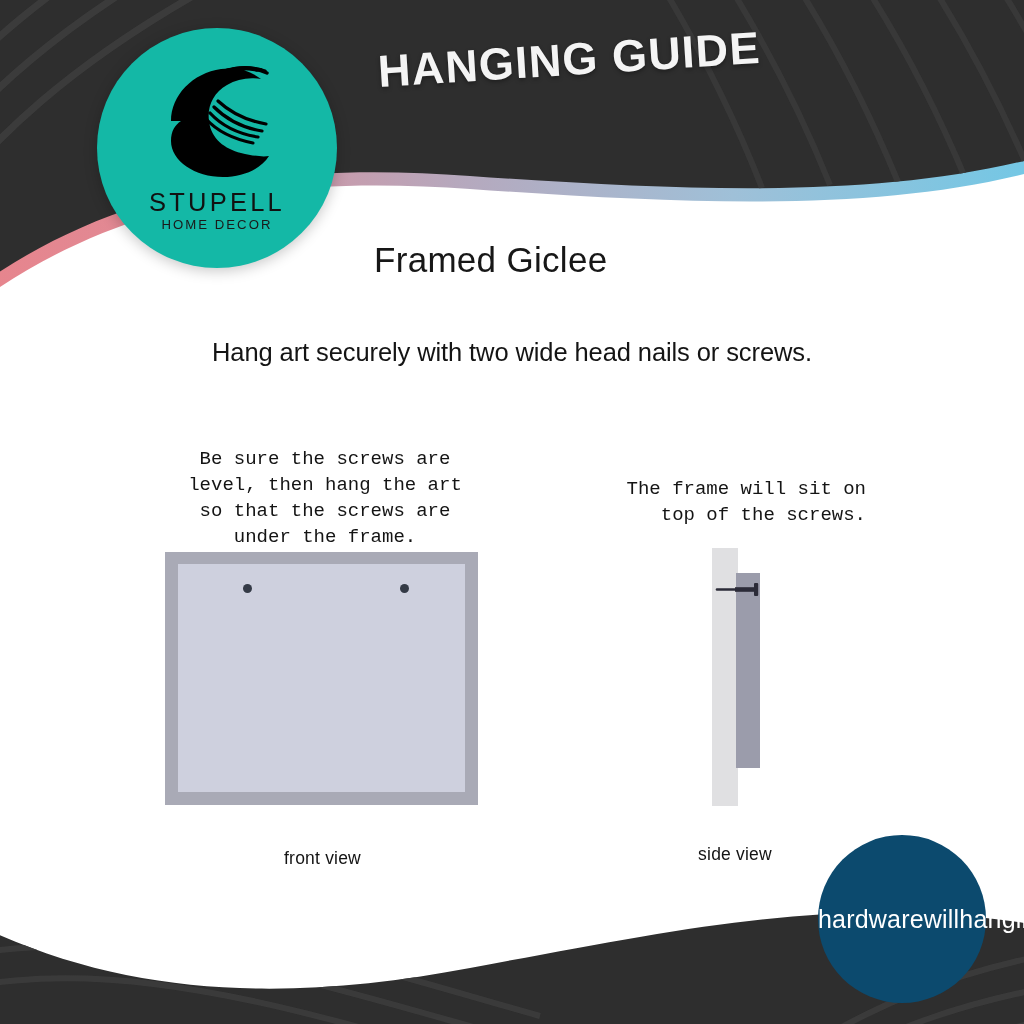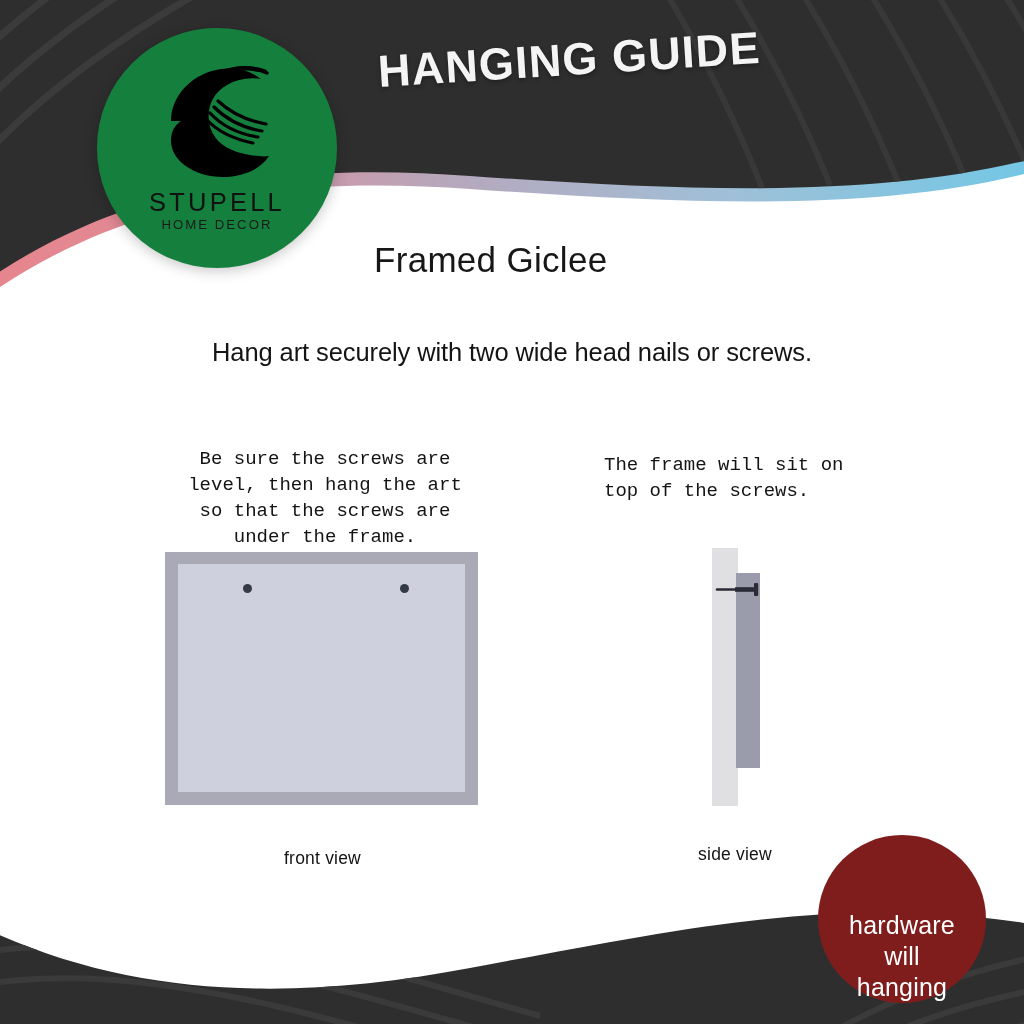--- a/index.html
+++ b/index.html
@@ -11,21 +11,21 @@
     overflow:hidden;
   }
   #page{position:relative;width:1024px;height:1024px;background:#ffffff;overflow:hidden;}
 
   
   .bg-svg{position:absolute;left:0;top:0;width:1024px;height:1024px;pointer-events:none;}
 
   
   #logo-badge{
     position:absolute;left:97px;top:28px;width:240px;height:240px;
-    border-radius:50%;background:#15803d;
+    border-radius:50%;background:#14b8a6;
     box-shadow:0 3px 14px rgba(0,0,0,.22);
     display:flex;flex-direction:column;align-items:center;
   }
   #logo-mark{width:120px;height:125px;margin-top:29px;}
   #logo-word{
     font-size:25.5px;letter-spacing:3.2px;color:#111111;
     margin-top:6px;font-weight:400;
   }
   #logo-sub{
     font-size:13.2px;letter-spacing:2.0px;color:#1a1a1a;
@@ -56,21 +56,21 @@
     letter-spacing:-.1px;
   }
 
   
   .caption{
     position:absolute;font-size:19px;line-height:26px;color:#141414;
     font-weight:400;
     font-family:Liberation Mono, monospace;
   }
   #caption-front{left:180px;top:446px;width:290px;text-align:center;}
-  #caption-side{left:604px;top:452px;width:262px;text-align:left;}
+  #caption-side{left:604px;top:476px;width:262px;text-align:right;}
 
   
   #front-view{position:absolute;left:165px;top:552px;width:313px;height:253px;}
   #front-frame-outer{
     position:absolute;inset:0;background:#a9aab6;
   }
   #front-frame-inner{
     position:absolute;left:13px;top:12px;right:13px;bottom:13px;
     background:#ced0de;
   }
@@ -97,22 +97,22 @@
   .view-label{
     position:absolute;font-size:17.5px;color:#141414;text-align:center;
     letter-spacing:.2px;
   }
   #label-front{left:175px;top:834px;width:295px;margin-top:14px;}
   #label-side{left:640px;top:844px;width:190px;}
 
   
   #hardware-badge{
     position:absolute;left:818px;top:835px;width:168px;height:168px;
-    border-radius:50%;background:#7f1d1d;
-    display:flex;flex-direction:column;align-items:center;justify-content:flex-end;
+    border-radius:50%;background:#0c4a6e;
+    display:flex;flex-direction:row;align-items:center;justify-content:flex-start;
     color:#ffffff;font-size:25px;line-height:31px;text-align:center;
     font-weight:400;letter-spacing:.2px;
   }
 </style>
 </head>
 <body>
 
 <div id="page">
 
   <svg class="bg-svg" viewBox="0 0 1024 1024" preserveAspectRatio="none">

